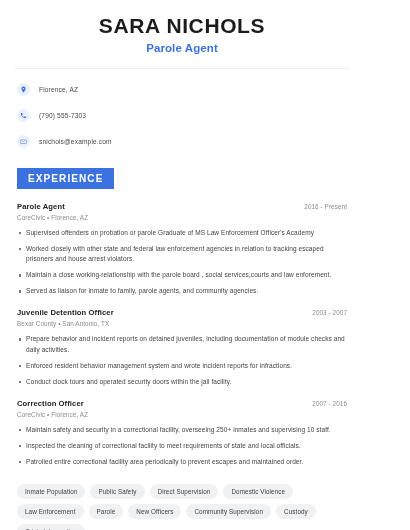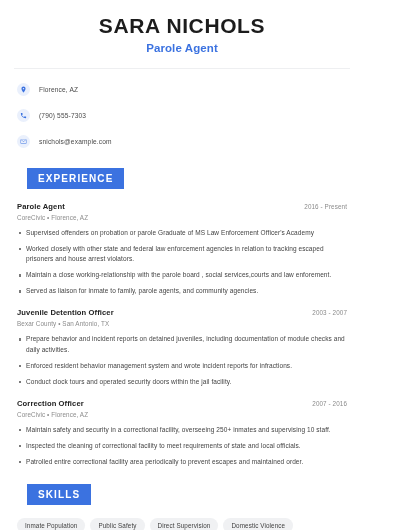--- a/index.html
+++ b/index.html
@@ -81,21 +81,21 @@
 
   
   .section-tag {
     display: inline-block;
     background: #3b72e0;
     color: #ffffff;
     font-size: 10px;
     font-weight: bold;
     letter-spacing: 1.1px;
     padding: 5px 11px 5px 11px;
-    margin-left: 13px;
+    margin-left: 3px;
   }
   .section {
     margin-top: 17px;
   }
   .section-body {
     margin-top: 13px;
   }
 
   
   .job { margin-bottom: 12px; }
@@ -251,21 +251,20 @@
           <li>Maintain safety and security in a correctional facility, overseeing 250+ inmates and supervising 10 staff.</li>
           <li>Inspected the cleaning of correctional facility to meet requirements of state and local officials.</li>
           <li>Patrolled entire correctional facility area periodically to prevent escapes and maintained order.</li>
         </ul>
       </div>
 
     </div>
   </div>
 
   <div class="section">
-    <span class="section-tag">SKILLS</span>
 
     <div class="skills">
       <span class="skill-tag">Inmate Population</span>
       <span class="skill-tag">Public Safety</span>
       <span class="skill-tag">Direct Supervision</span>
       <span class="skill-tag">Domestic Violence</span>
       <span class="skill-tag">Law Enforcement</span>
       <span class="skill-tag">Parole</span>
       <span class="skill-tag">New Officers</span>
       <span class="skill-tag">Community Supervision</span>

